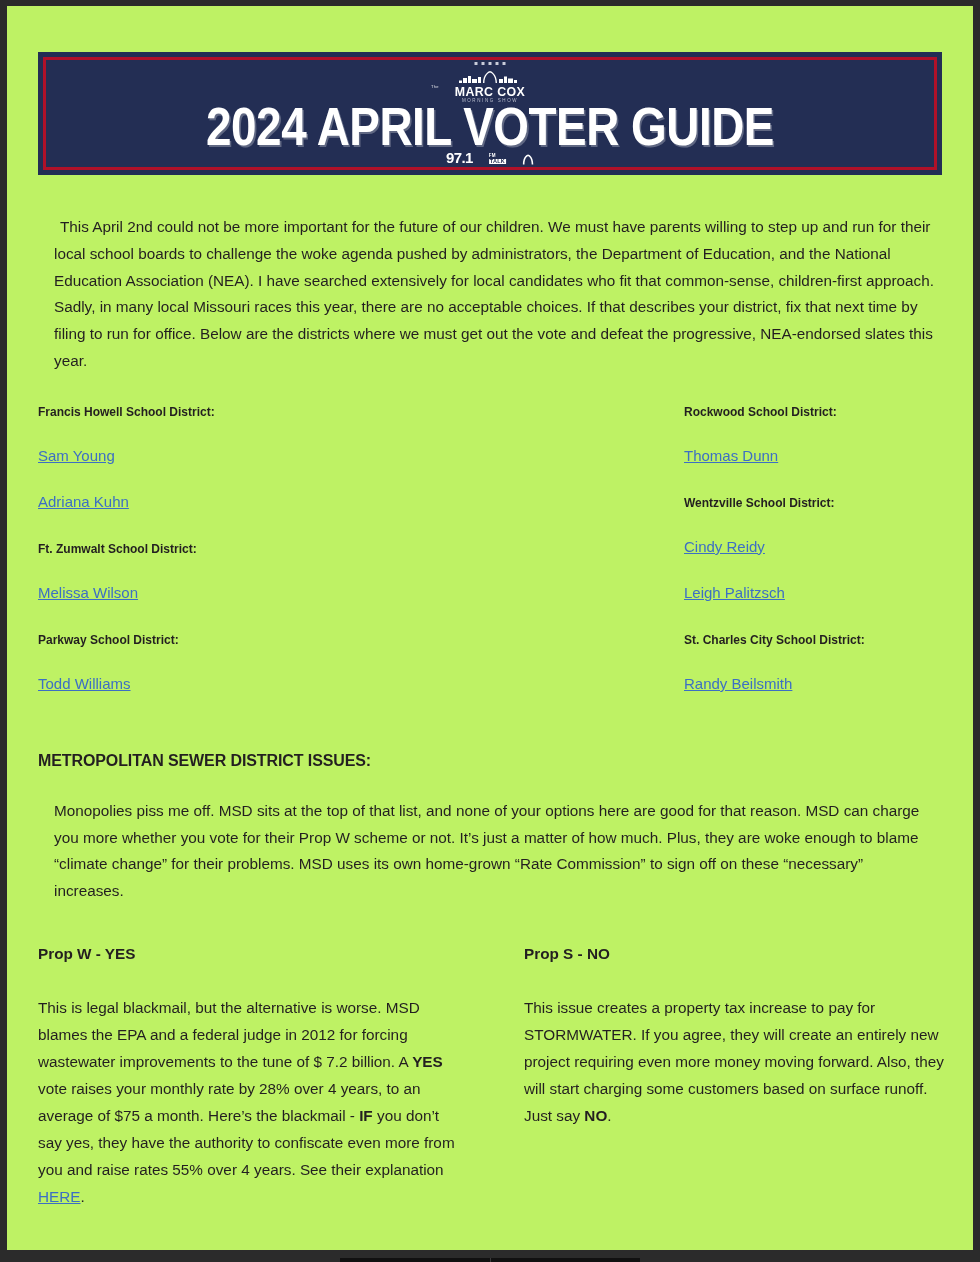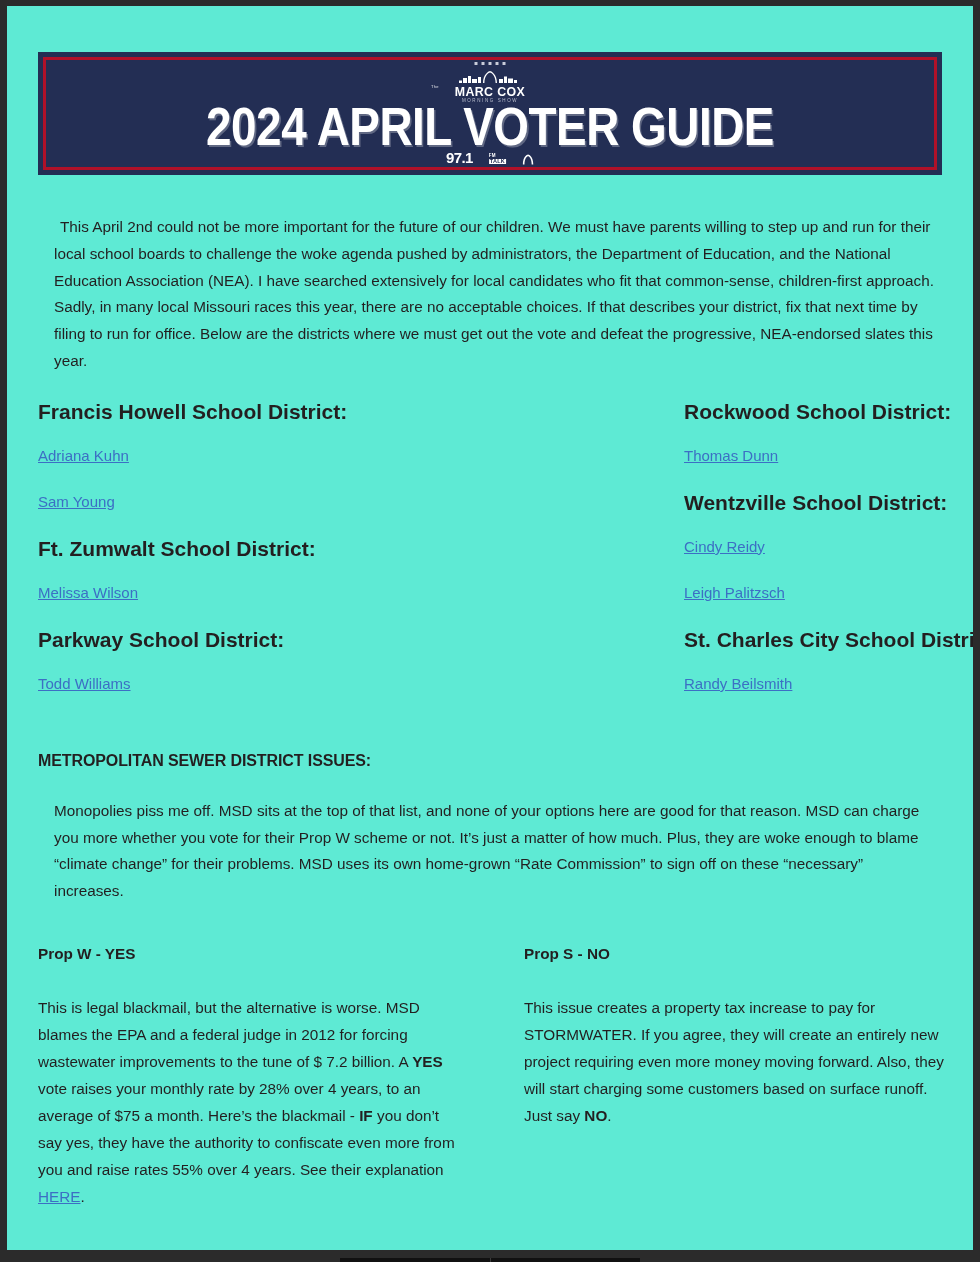--- a/index.html
+++ b/index.html
@@ -23,21 +23,21 @@
     overflow: hidden;
   }
 
   
   .page {
     position: absolute;
     left: 7px;
     top: 6px;
     width: 966px;
     height: 1244px;
-    background: #5eead4;
+    background: #bef264;
     box-sizing: border-box;
     overflow: hidden;
   }
 
   
   .banner {
     position: absolute;
     left: 31px;
     top: 46px;
     width: 904px;
@@ -184,21 +184,21 @@
   }
   .dist-col {
     position: absolute;
     top: 0;
   }
   .dist-col.c1 { left: 0px;   width: 310px; }
   .dist-col.c2 { left: 325px; width: 310px; }
   .dist-col.c3 { left: 646px; width: 300px; }
 
   .dist-head {
-    font-size: 21px;
+    font-size: 12px;
     font-weight: bold;
     color: #231f20;
     line-height: 22px;
     margin: 0 0 23px 0;
     white-space: nowrap;
   }
   .cand {
     display: inline-block;
     font-size: 15px;
     color: #3c6fc4;
@@ -323,22 +323,22 @@
     </div>
 
     <div class="content">
 
       <p class="intro">This April 2nd could not be more important for the future of our children. We must have parents willing to step up and run for their local school boards to challenge the woke agenda pushed by administrators, the Department of Education, and the National Education Association (NEA). I have searched extensively for local candidates who fit that common-sense, children-first approach. Sadly, in many local Missouri races this year, there are no acceptable choices. If that describes your district, fix that next time by filing to run for office. Below are the districts where we must get out the vote and defeat the progressive, NEA-endorsed slates this year.</p>
 
       <div class="districts">
 
         <div class="dist-col c1">
           <div class="dist-head">Francis Howell School District:</div>
+          <span class="cand-wrap"><a class="cand">Sam Young</a></span>
           <span class="cand-wrap"><a class="cand">Adriana Kuhn</a></span>
-          <span class="cand-wrap"><a class="cand">Sam Young</a></span>
 
           <div class="dist-head">Ft. Zumwalt School District:</div>
           <span class="cand-wrap"><a class="cand">Melissa Wilson</a></span>
 
           <div class="dist-head">Parkway School District:</div>
           <span class="cand-wrap"><a class="cand">Todd Williams</a></span>
         </div>
 
 
         <div class="dist-col c3">

